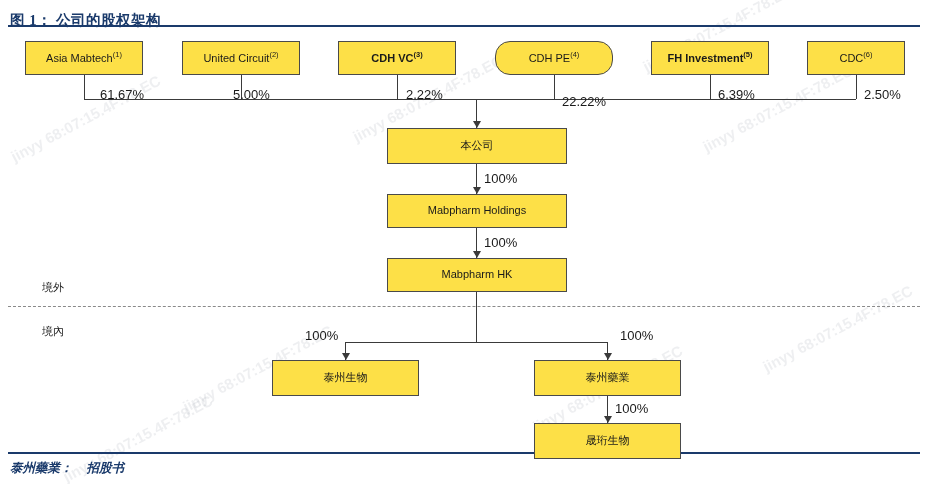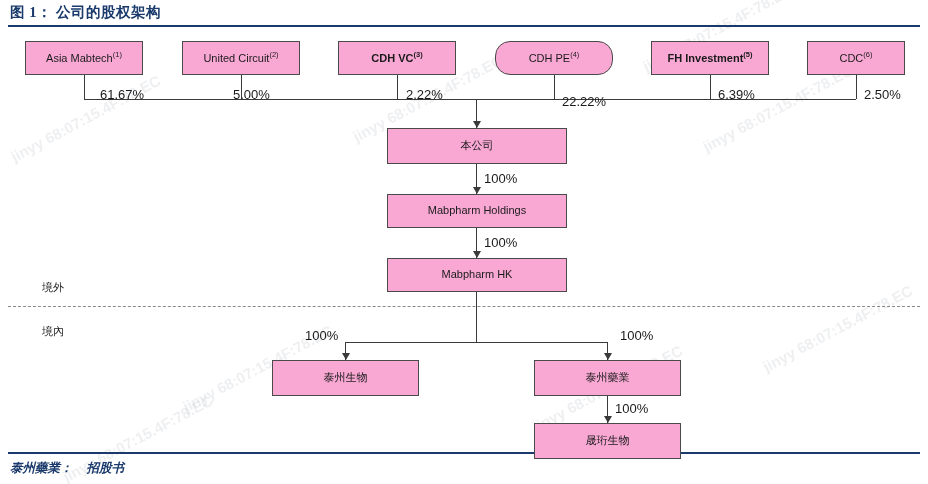--- a/index.html
+++ b/index.html
@@ -14,21 +14,21 @@
     position: relative;
     width: 928px;
     height: 484px;
     background: #ffffff;
     overflow: hidden;
   }
   
   .title-bar {
     position: absolute;
     left: 0;
-    top: 0;
+    top: 8px;
     width: 928px;
     height: 28px;
   }
   .title-text {
     position: absolute;
     left: 10px;
     top: 3px;
     font-size: 14.5px;
     font-weight: bold;
     color: #1a3a6b;
@@ -76,21 +76,21 @@
   #diagram {
     position: absolute;
     left: 0;
     top: 28px;
     width: 928px;
     height: 424px;
   }
   .node {
     position: absolute;
     border: 1px solid #4a4a4a;
-    background: #f9a8d4;
+    background: #fde047;
     box-sizing: border-box;
     display: flex;
     align-items: center;
     justify-content: center;
     text-align: center;
     font-size: 11px;
     color: #1a1a1a;
     line-height: 1.25;
     padding: 2px 3px;
   }

